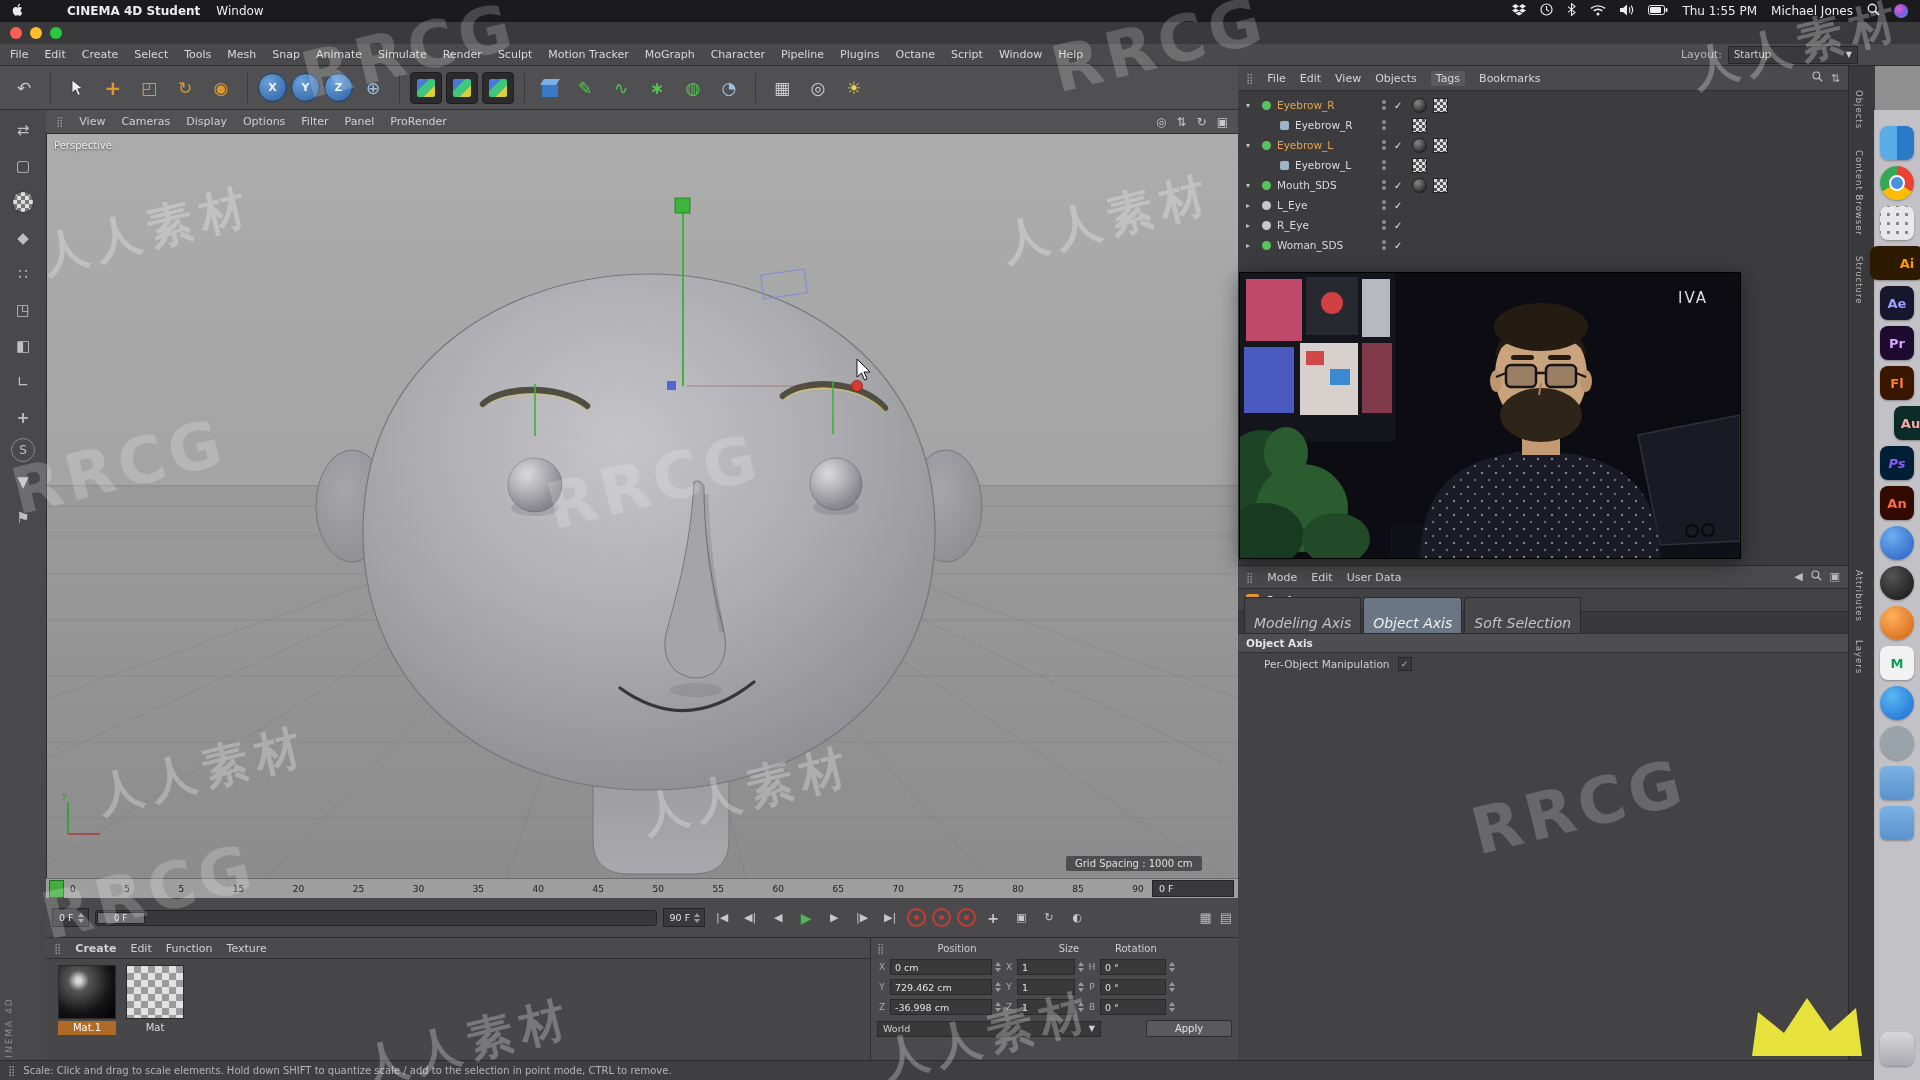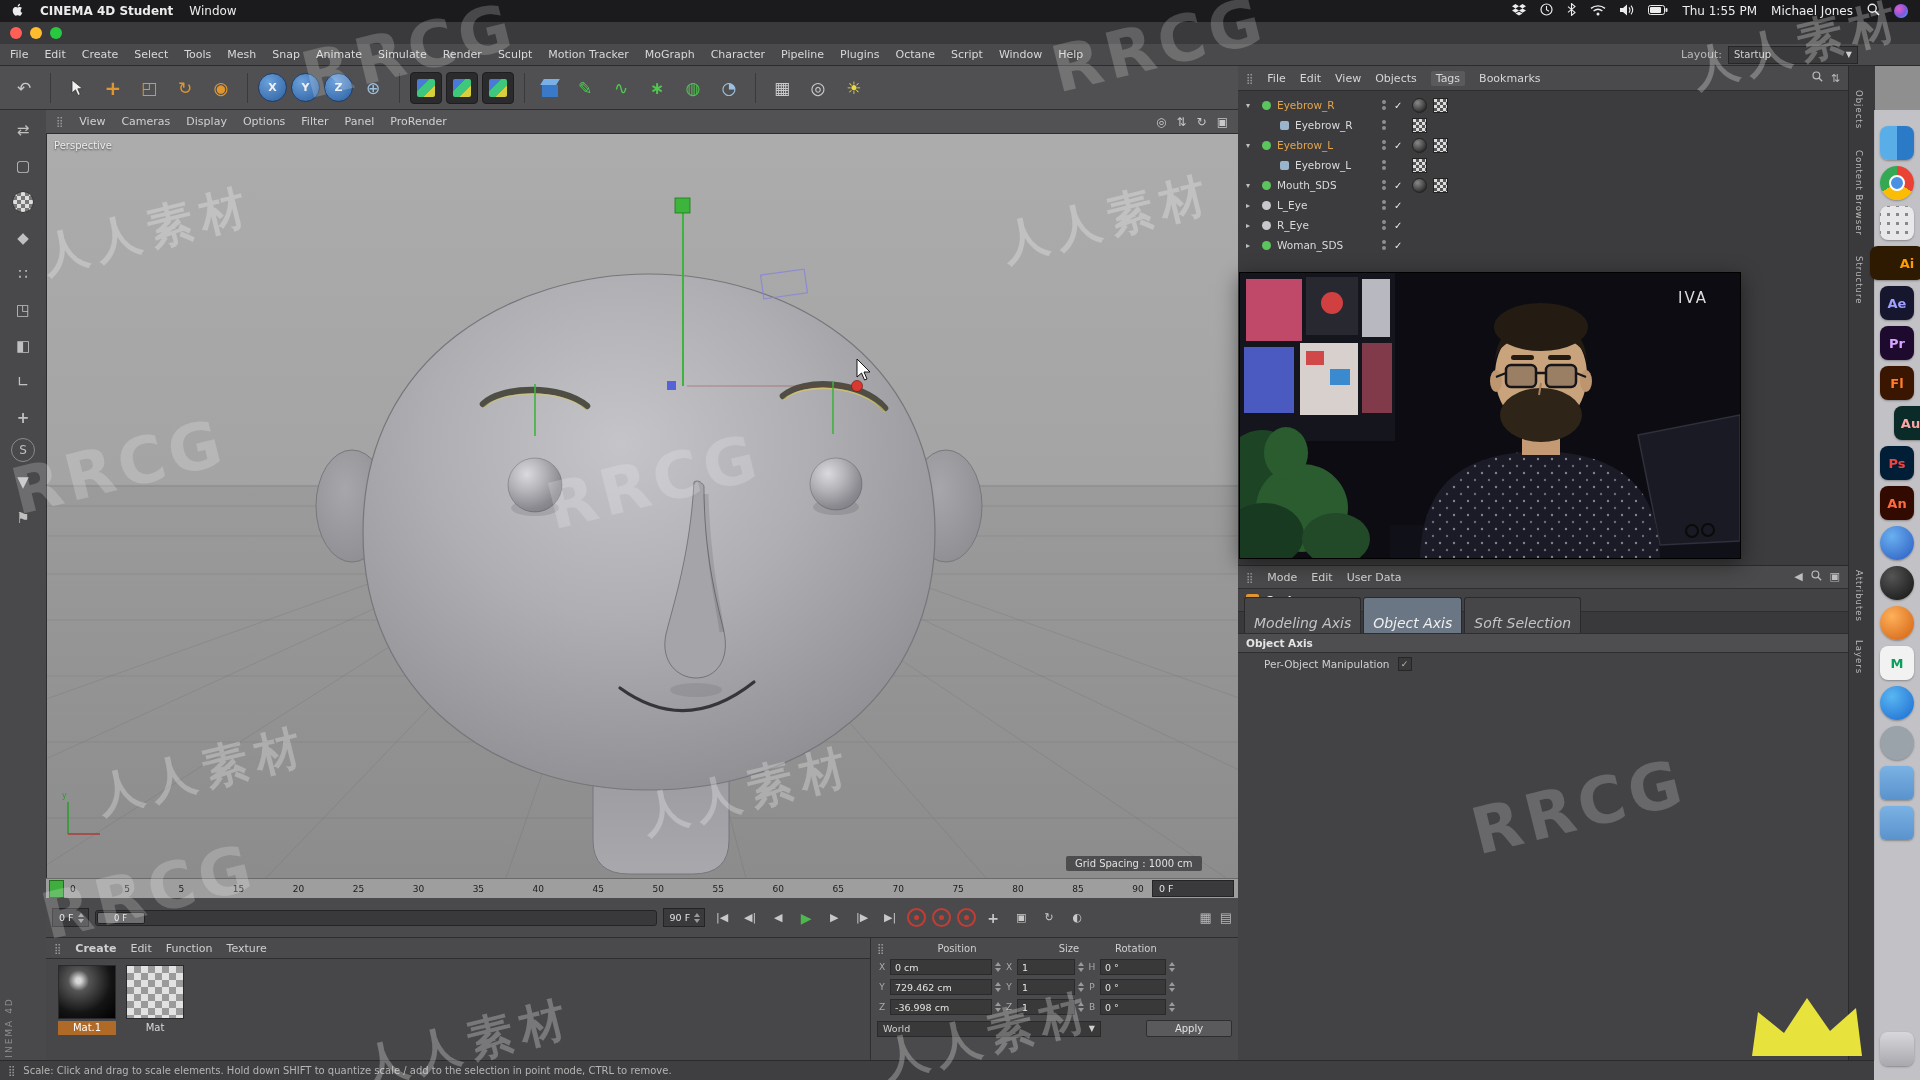--- a/index.html
+++ b/index.html
@@ -2,21 +2,21 @@
 <html><head>
 <meta charset="utf-8">
 <style>
   html,body{margin:0;padding:0;background:#000;}
   #screen{position:relative;width:1920px;height:1080px;overflow:hidden;background:#8f8f8f;
           font-family:"DejaVu Sans","Liberation Sans",sans-serif;color:#ddd;}
   .abs{position:absolute;}
   
   .menubar{left:0;top:0;width:1920px;height:22px;background:#1b1b1d;display:flex;align-items:center;
            padding:0 12px;box-sizing:border-box;gap:16px;font-size:12px;color:#ececec;z-index:30;}
-  .menubar .appname{font-weight:bold;}
+  .menubar .appname{font-weight:bold;margin-left:27px;}
   .mb-right{margin-left:auto;display:flex;align-items:center;gap:14px;}
   .siri{width:14px;height:14px;border-radius:50%;background:radial-gradient(circle at 35% 35%,#e85ac8,#7a5ae0 55%,#3ac8e8);}
   
   .titlebar{left:0;top:22px;width:1920px;height:22px;background:#3a3a3c;display:flex;align-items:center;z-index:29;}
   .lights{display:flex;gap:8px;margin-left:10px;}
   .light{width:12px;height:12px;border-radius:50%;}
   .lr{background:#ff5f57;}.ly{background:#febc2e;}.lg{background:#28c840;}
   .titlebar .title{position:absolute;left:0;right:0;text-align:center;font-size:11px;color:#cfcfcf;}
   
   .mainmenu{left:0;top:44px;width:1920px;height:22px;background:#4a4a4c;border-bottom:1px solid #2c2c2e;
@@ -161,21 +161,21 @@
           font-size:13px;font-weight:bold;box-shadow:0 1px 2px rgba(0,0,0,.3);}
   .i-finder{background:linear-gradient(90deg,#59aee8 50%,#2a7ac8 50%);}
   .i-launch{background:#e8e8ea;background-image:radial-gradient(#888 1.6px,transparent 1.8px);background-size:9px 9px;background-position:4px 4px;}
   .i-chrome{background:conic-gradient(#ea4335 0 120deg,#fbbc05 0 240deg,#34a853 0 360deg);position:relative;border-radius:50%;}
   .i-chrome::after{content:"";position:absolute;inset:9px;border-radius:50%;background:#4a90e2;border:2px solid #fff;}
   .i-ai{background:#2e1a00;color:#ff9a00;padding-left:20px;}
   .i-ae{background:#16162e;color:#9f9fff;}
   .i-pr{background:#1e0a2e;color:#d6a6ff;}
   .i-fl{background:#3a1600;color:#ff7c2a;}
   .i-au{background:#0b2b29;color:#fca5a5;margin-left:27px;}
-  .i-ps{background:#001e36;color:#ef4444;}
+  .i-ps{background:#001e36;color:#8b5cf6;font-style:italic;}
   .i-an{background:#330a00;color:#ff6a3d;}
   .i-blue{background:radial-gradient(circle at 35% 30%,#6ab0f0,#2a5ac0);border-radius:50%;}
   .i-dark{background:radial-gradient(circle at 35% 30%,#555,#111);border-radius:50%;}
   .i-orange{background:radial-gradient(circle at 35% 30%,#ffb05a,#d06010);border-radius:50%;}
   .i-m{background:#f2f2f2;color:#0aa05a;}
   .i-safari{background:radial-gradient(circle at 35% 30%,#5ab6f2,#1a6ad0);border-radius:50%;}
   .i-gray{background:#9aa2aa;border-radius:50%;}
   .i-folder{background:linear-gradient(#7ab2e4,#5a92cc);border-radius:6px;}
   .i-trash{background:linear-gradient(#d8d8dc,#a8a8ae);margin-top:auto;margin-bottom:14px;}
   

